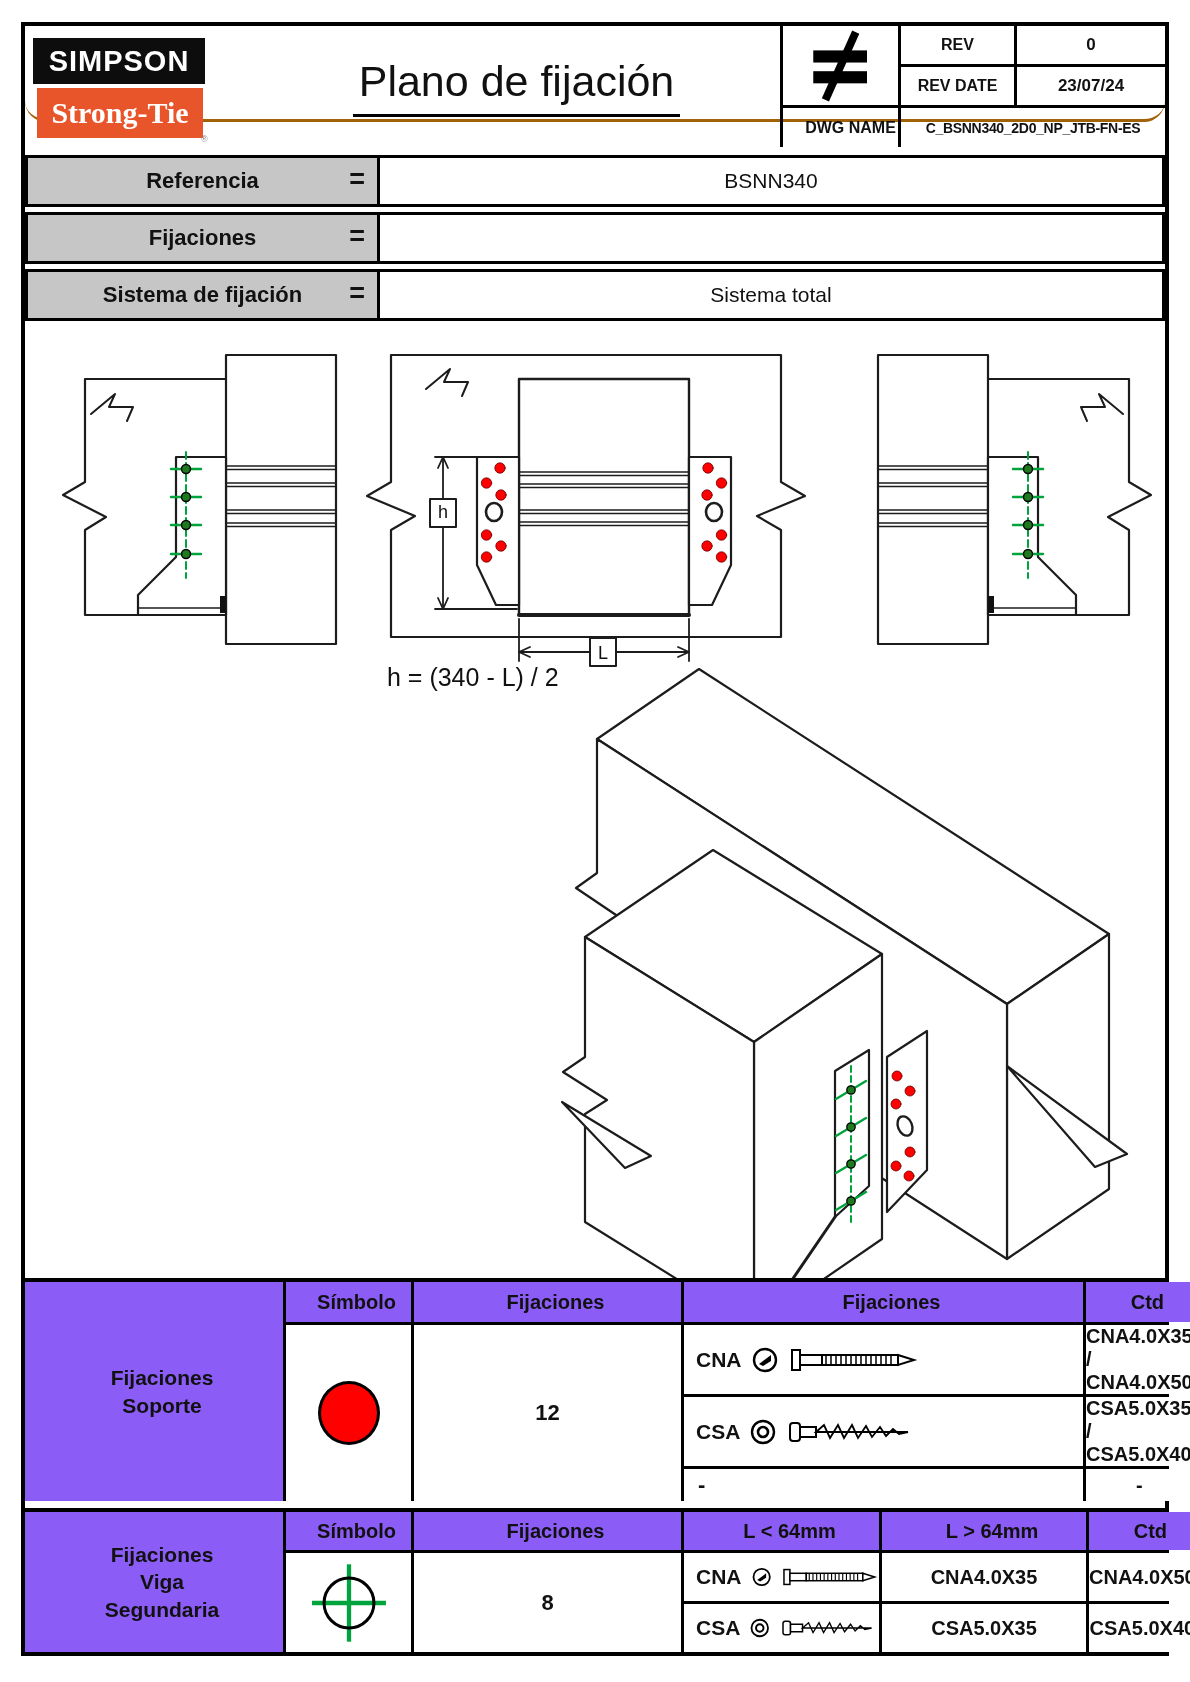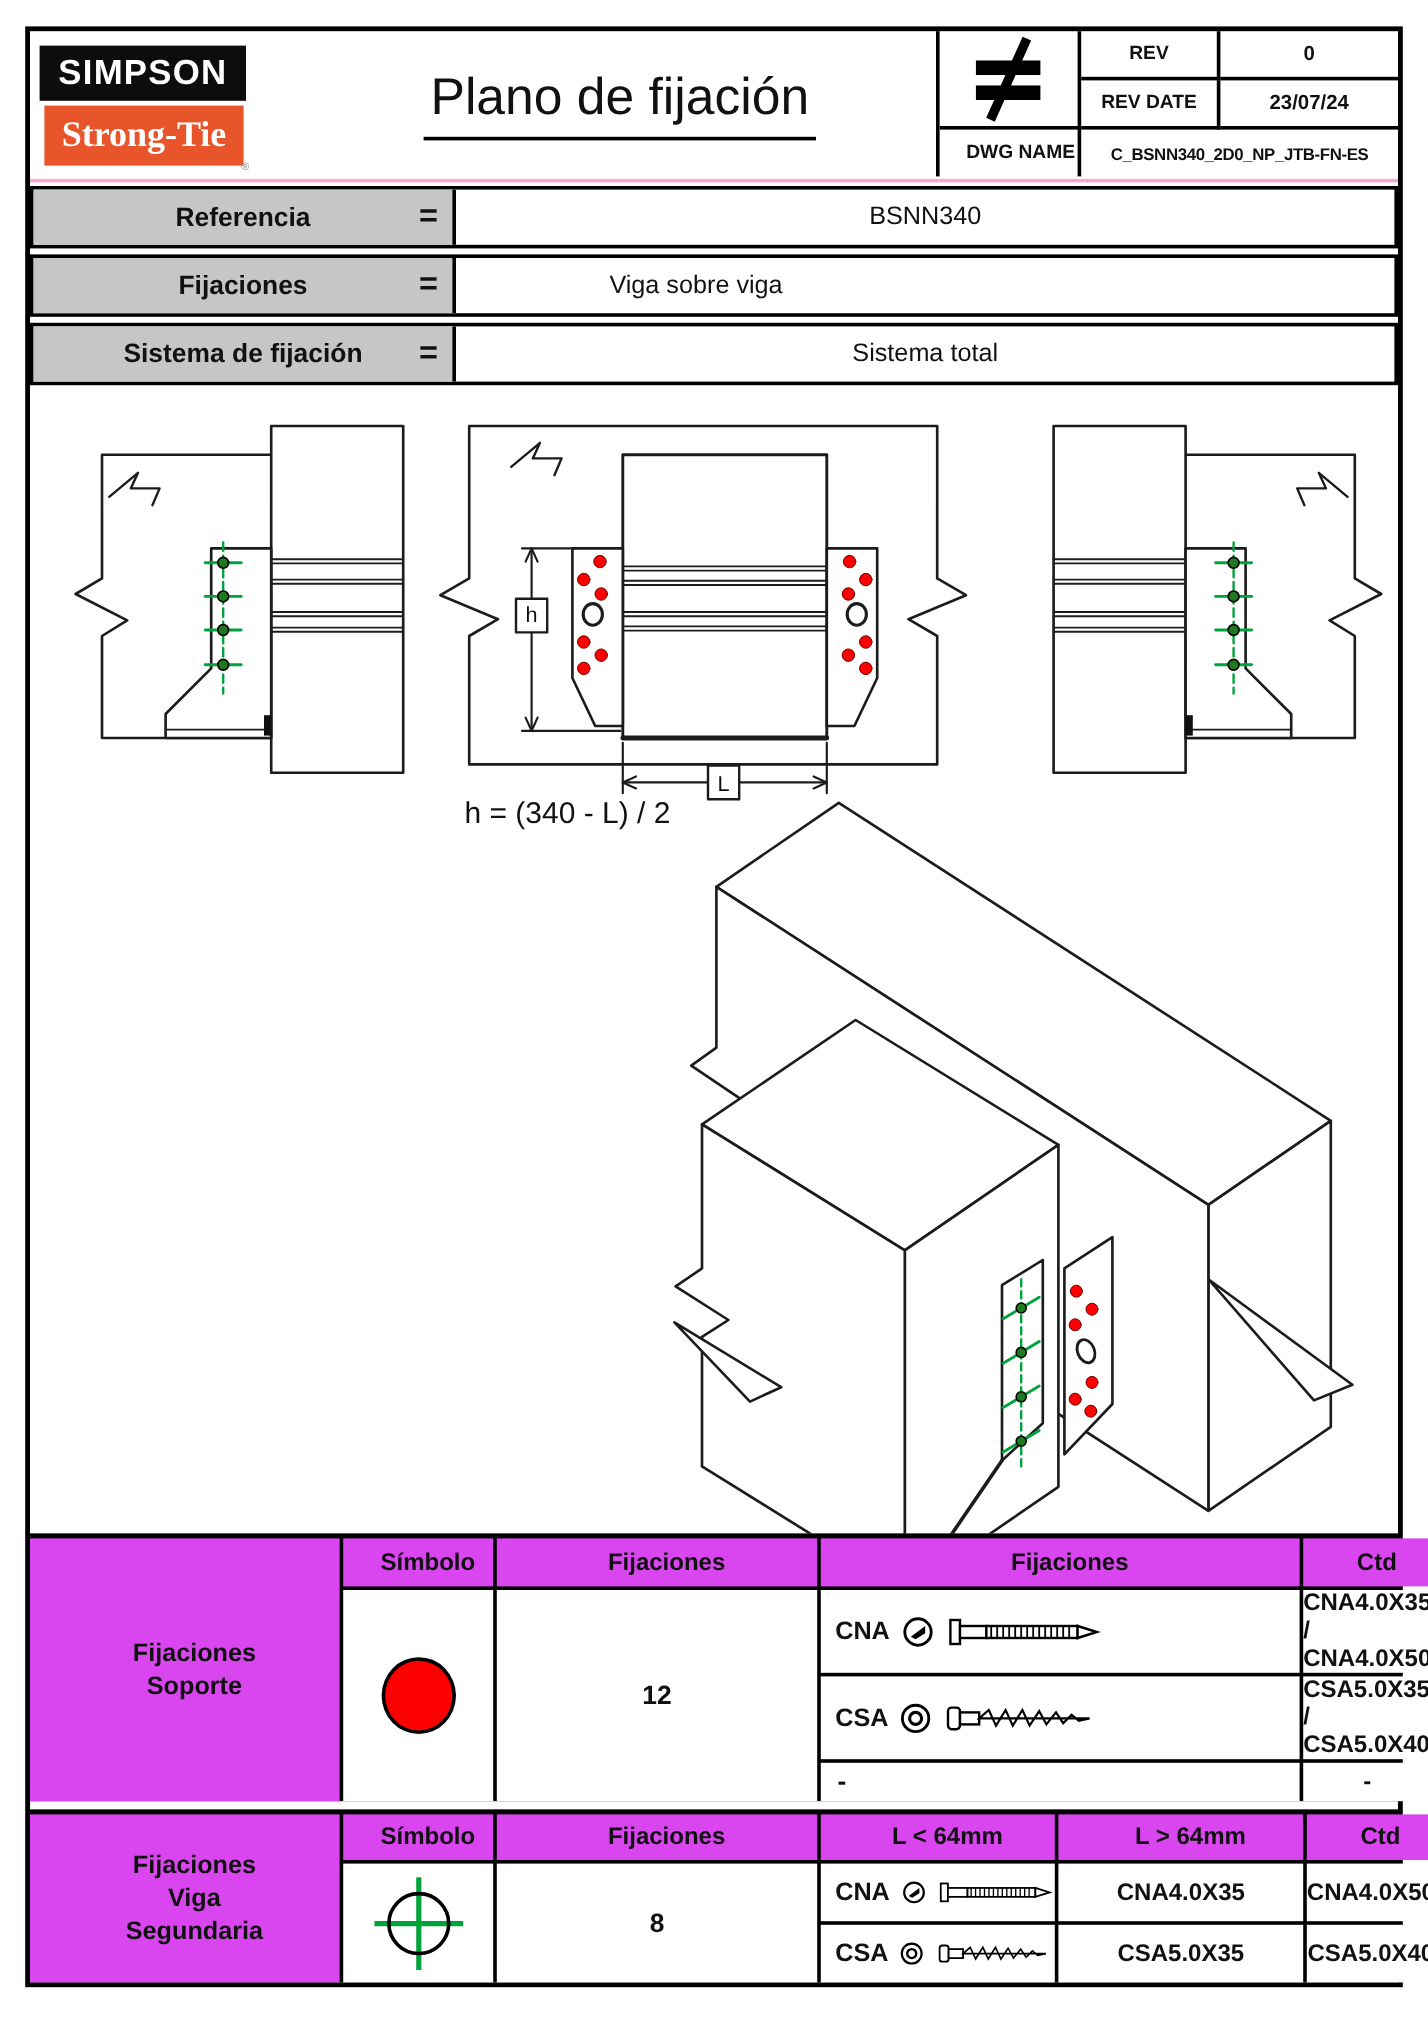--- a/index.html
+++ b/index.html
@@ -2,24 +2,24 @@
 <html><head>
 <meta charset="utf-8">
 <style>
   html,body{margin:0;padding:0;background:#fff;}
   .page{position:relative;width:1190px;height:1682px;background:#fff;
         font-family:"Liberation Sans",sans-serif;color:#111;overflow:hidden;}
   .frame{position:absolute;left:21px;top:22px;width:1148px;height:1634px;
          border:4px solid #000;box-sizing:border-box;background:#fff;}
 
   
-  .hdr{position:absolute;left:0;top:0;width:1140px;height:126px;
-       border-bottom:3px solid #f9a8d4;display:grid;
+  .hdr{position:absolute;left:0;top:0;width:1140px;height:96px;
+       border-bottom:3px solid #a16207;display:grid;
        grid-template-columns:228px 530px 118px 116px 148px;
-       grid-template-rows:41px 41px 39px;box-sizing:border-box;}
+       grid-template-rows:41px 41px 39px;box-sizing:border-box;border-radius:21px;}
   .logo-cell{grid-column:1;grid-row:1/4;position:relative;}
   .logo-black{position:absolute;left:8px;top:12px;width:172px;height:46px;background:#0d0d0d;
               color:#fff;font-weight:bold;font-size:29px;letter-spacing:1px;
               display:flex;align-items:center;justify-content:center;}
   .logo-orange{position:absolute;left:12px;top:62px;width:166px;height:50px;background:#e8552b;
                color:#fff;font-weight:bold;font-size:30px;
                font-family:"Liberation Serif",serif;
                display:flex;align-items:center;justify-content:center;}
   .logo-reg{position:absolute;left:176px;top:108px;font-size:9px;color:#888;}
   .title-cell{grid-column:2;grid-row:1/4;display:flex;align-items:center;justify-content:center;
@@ -55,21 +55,21 @@
   .draw{position:absolute;left:0;top:288px;width:1140px;height:964px;}
 
   
   .tbl{position:absolute;left:0;width:1140px;background:#000;display:grid;gap:3px;
        border-top:4px solid #000;box-sizing:border-box;}
   .tbl1{top:1252px;height:223px;grid-template-columns:258px 125px 267px 399px 1fr;
         grid-template-rows:40px 1fr 1fr 1fr;}
   .tbl2{top:1482px;height:144px;grid-template-columns:258px 125px 267px 195px 204px 1fr;
         grid-template-rows:38px 1fr 1fr;}
   .cell{background:#fff;display:flex;align-items:center;justify-content:center;}
-  .gray{background:#d946ef;padding-left:16px;}
+  .gray{background:#8b5cf6;padding-left:16px;}
   .th{font-weight:bold;font-size:20px;}
   .rowlab{flex-direction:column;font-weight:bold;font-size:21px;line-height:1.3;}
   .model{font-weight:bold;font-size:20px;}
   .qty{font-weight:bold;font-size:22px;}
   .typecell{justify-content:flex-start;padding-left:12px;gap:10px;font-weight:bold;font-size:21px;}
   .dashcell{justify-content:flex-start;padding-left:14px;font-weight:bold;font-size:22px;}
   .sym-red{width:56px;height:58px;background:#f00;border:3px solid #000;border-radius:50%;}
 </style>
 </head>
 <body>
@@ -106,21 +106,20 @@
       <span>Referencia</span>
       <span class="eq">=</span>
     </div>
     <div class="info-val">BSNN340</div>
   </div>
   <div class="info-row ir2">
     <div class="info-label">
       <span>Fijaciones</span>
       <span class="eq">=</span>
     </div>
-    <div class="info-val">Viga sobre viga</div>
   </div>
   <div class="info-row ir3">
     <div class="info-label">
       <span>Sistema de fijación</span>
       <span class="eq">=</span>
     </div>
     <div class="info-val">Sistema total</div>
   </div>
 
   <div class="draw">

